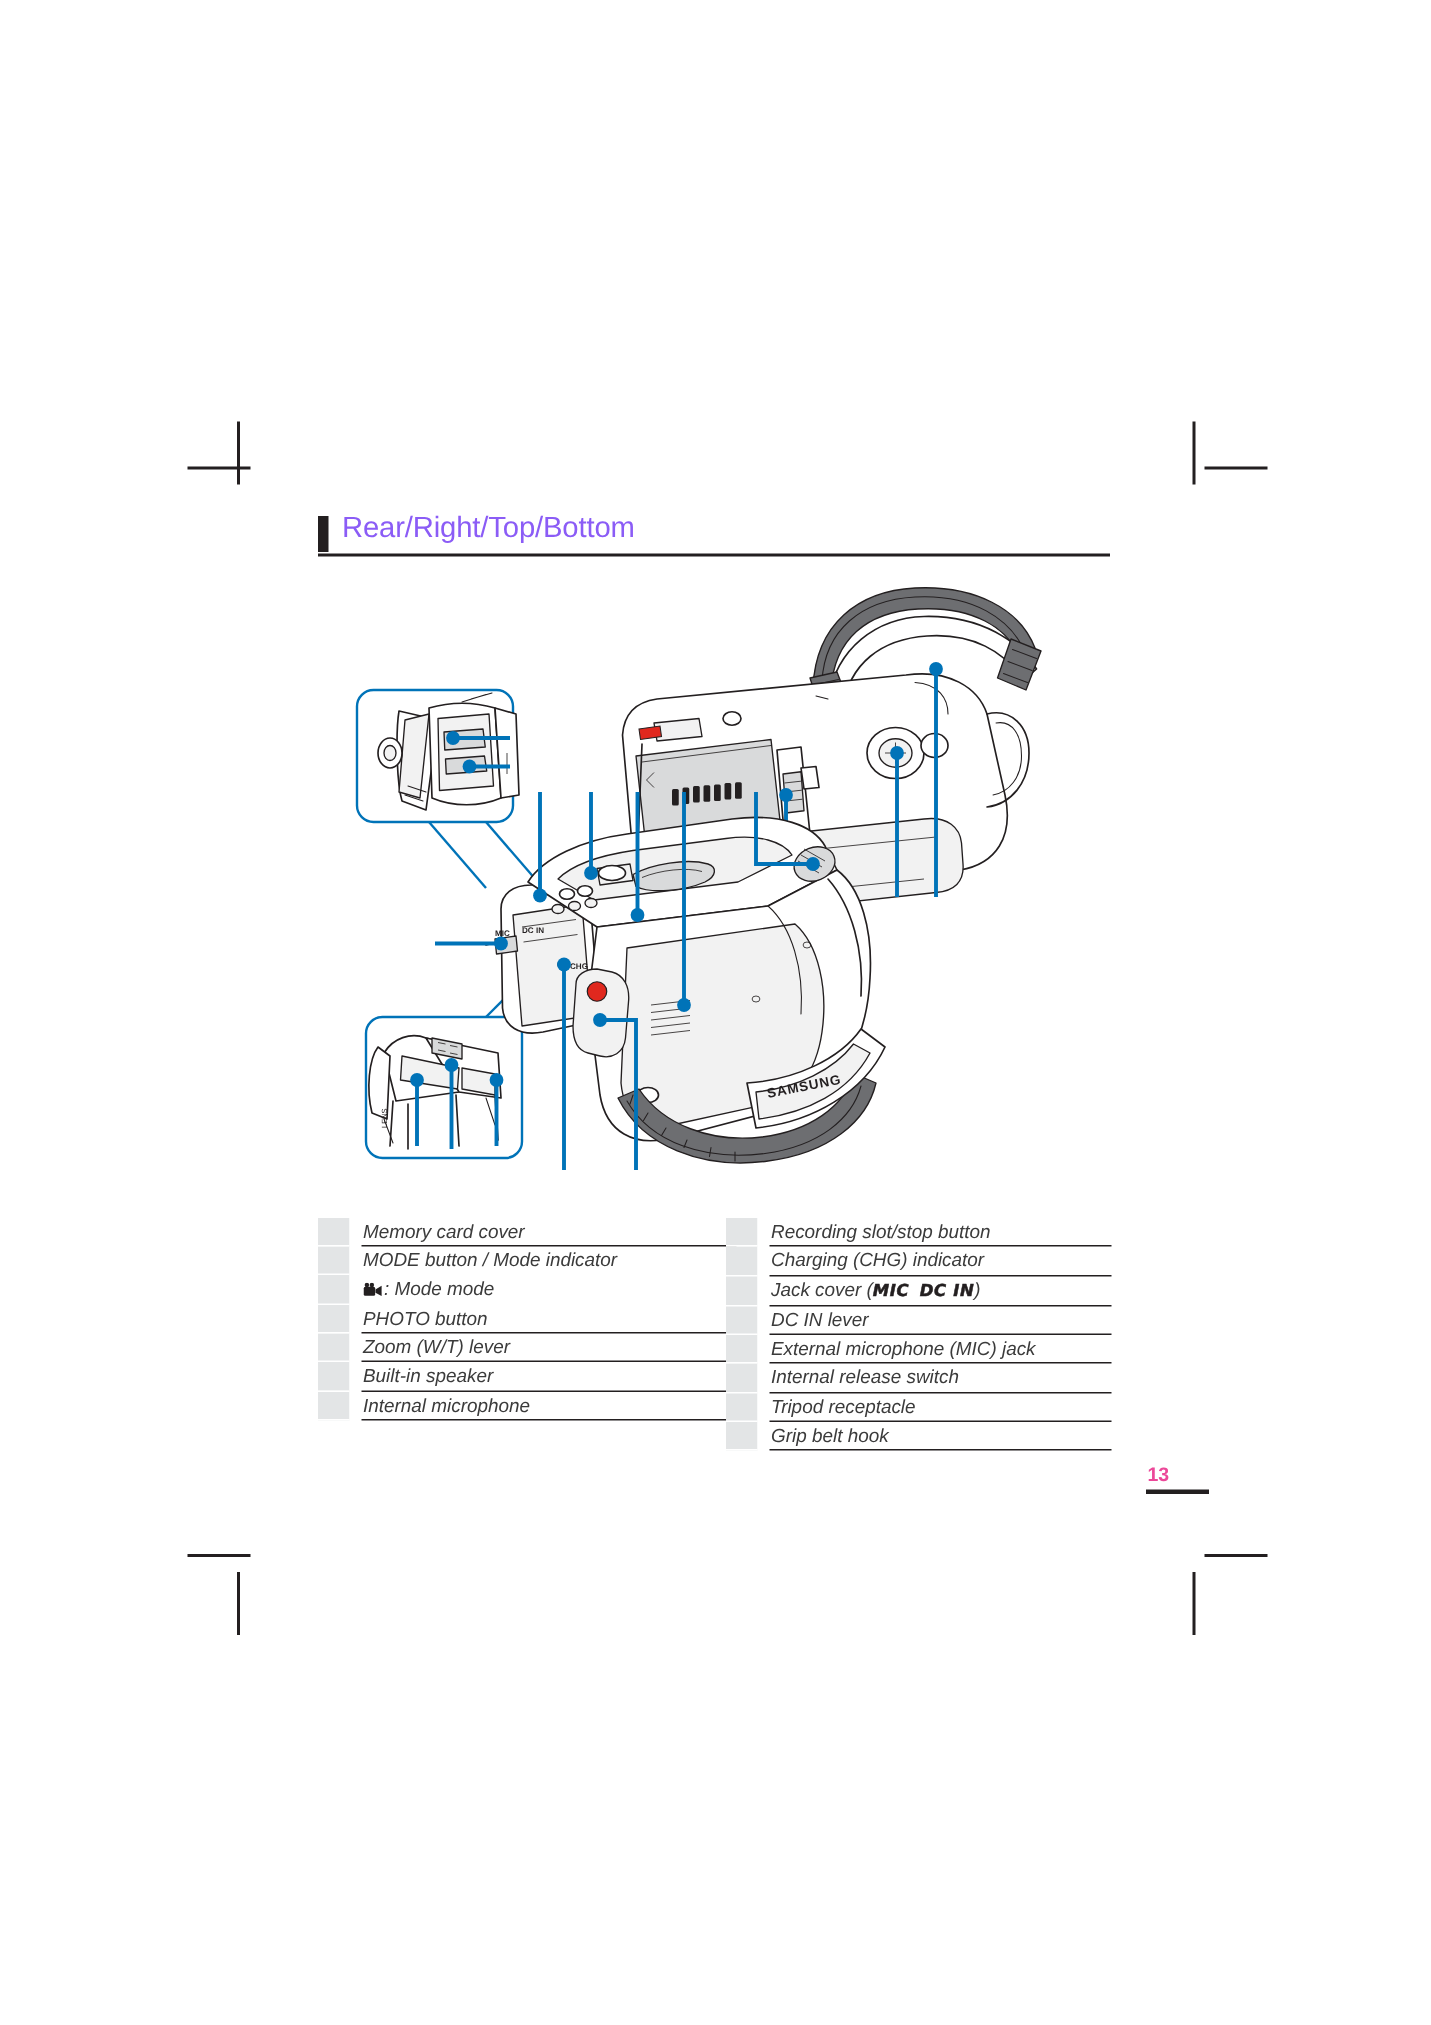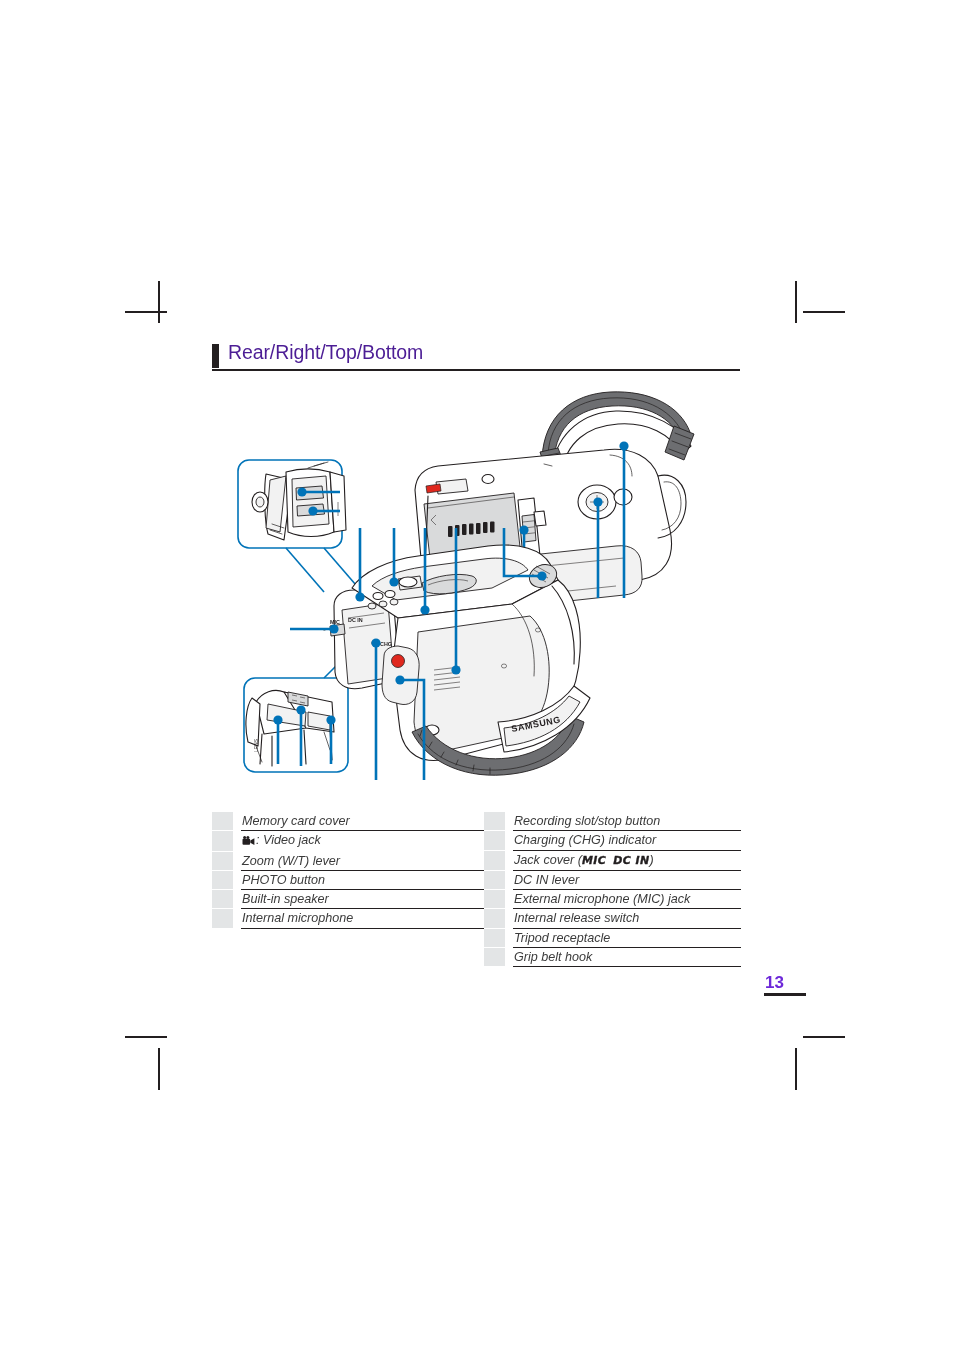--- a/index.html
+++ b/index.html
@@ -33,21 +33,21 @@
     position: absolute;
     left: 0; top: 3px;
     width: 7px; height: 24px;
     background: #231f20;
   }
   #section-head .title {
     position: absolute;
     left: 16px; top: 0px;
     font-size: 19.5px;
     letter-spacing: -0.1px;
-    color: #4c1d95;
+    color: #8b5cf6;
     white-space: nowrap;
   }
   #section-head .rule {
     position: absolute;
     left: 0; bottom: 0;
     width: 528px; height: 1.6px;
     background: #231f20;
   }
 
   
@@ -112,23 +112,23 @@
 
   
   #page-number {
     position: absolute;
     left: 742px;
     top: 976px;
     width: 64px;
     text-align: left;
   }
   #page-number .pn {
-    font-size: 17px;
+    font-size: 13px;
     font-weight: bold;
-    color: #6d28d9;
+    color: #ec4899;
     line-height: 14px;
     padding-left: 23px;
   }
   #page-number .pn-rule {
     margin-top: 3px;
     margin-left: 22px;
     width: 42px;
     height: 3px;
     background: #231f20;
   }
@@ -441,40 +441,45 @@
 <table class="parts-table" id="table-left">
   <tbody>
     <tr>
       <td class="num"></td>
       <td class="gap"></td>
       <td class="lbl">Memory card cover</td>
     </tr>
     <tr class="sub">
       <td class="num"></td>
       <td class="gap"></td>
+      <td class="lbl">MODE button / Mode indicator</td>
+    </tr>
+    <tr class="sub">
+      <td class="num"></td>
+      <td class="gap"></td>
       <td class="lbl">
         <span class="mode-ico">
           <svg width="13" height="10" viewBox="0 0 13 10">
             <rect x="0.5" y="2.8" width="7.6" height="6" rx="1" fill="#231f20"></rect>
             <path d="M8.3 4.6 L12.4 2.2 L12.4 9 L8.3 6.8 Z" fill="#231f20"></path>
             <circle cx="2.6" cy="1.6" r="1.5" fill="#231f20"></circle>
             <circle cx="5.9" cy="1.6" r="1.5" fill="#231f20"></circle>
           </svg>
-        </span><span>: Video jack</span>
+        </span><span>: Mode mode</span>
       </td>
     </tr>
     <tr>
       <td class="num"></td>
       <td class="gap"></td>
+      <td class="lbl">PHOTO button</td>
+    </tr>
+    <tr>
+      <td class="num"></td>
+      <td class="gap"></td>
       <td class="lbl">Zoom (W/T) lever</td>
-    </tr>
-    <tr>
-      <td class="num"></td>
-      <td class="gap"></td>
-      <td class="lbl">PHOTO button</td>
     </tr>
     <tr>
       <td class="num"></td>
       <td class="gap"></td>
       <td class="lbl">Built-in speaker</td>
     </tr>
     <tr>
       <td class="num"></td>
       <td class="gap"></td>
       <td class="lbl">Internal microphone</td>

